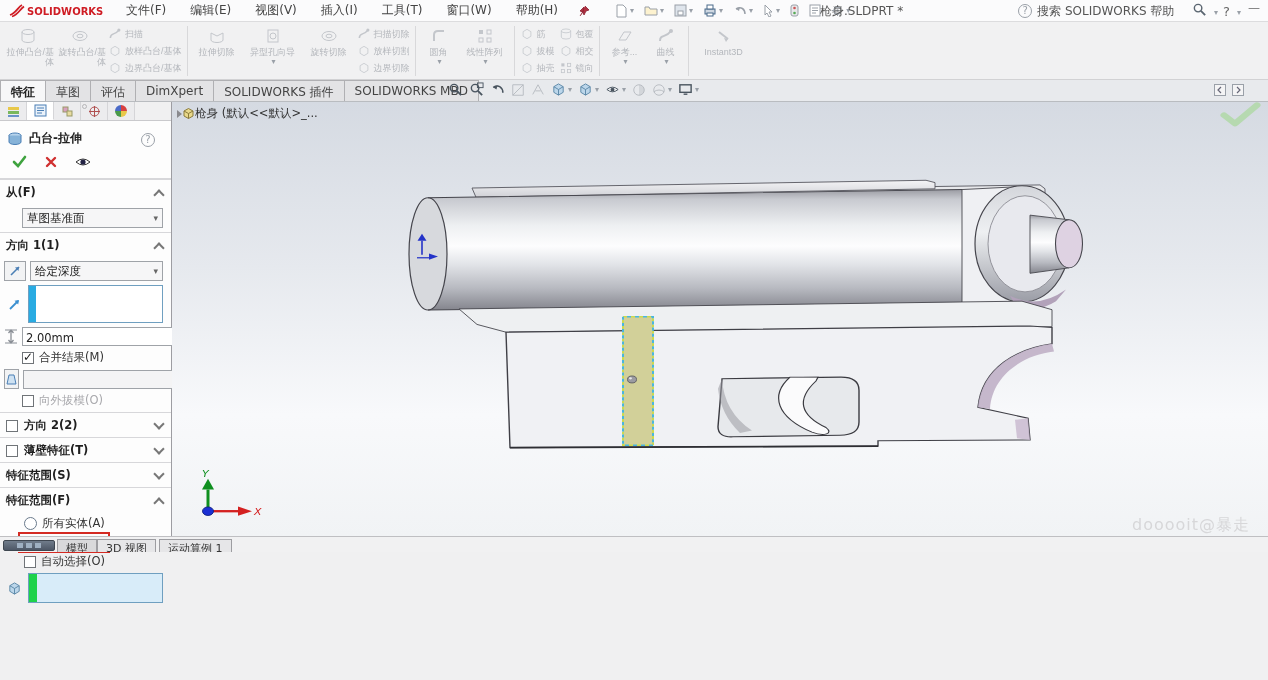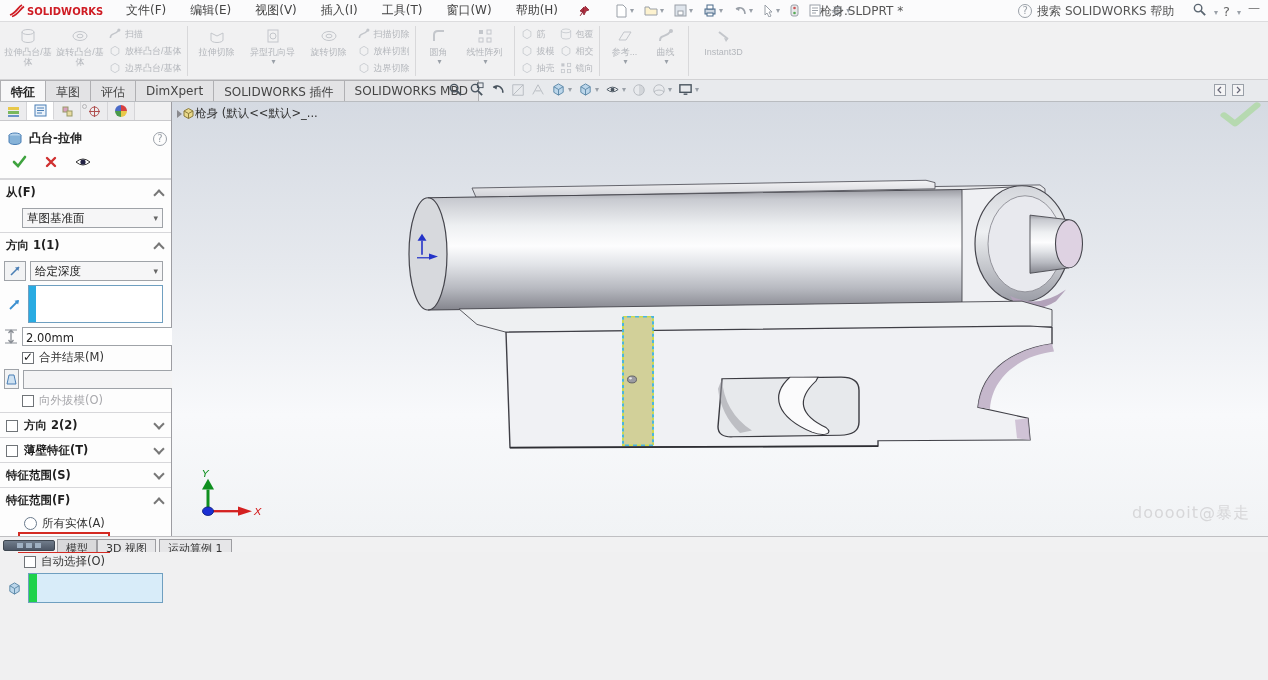--- a/index.html
+++ b/index.html
@@ -25,21 +25,21 @@
   #sw-search::placeholder { color:#555; }
   .mini-dash { color:#777; font-size:12px; padding:0 4px 6px 2px; }
   .help-q { color:#666; font-size:13px; }
 
   
   #ribbon { height:58px; background:#f1f1f2; border-bottom:1px solid #d2d2d4; display:flex; align-items:stretch; padding:2px 0 1px 2px; flex:0 0 58px; }
   .rgroup { display:flex; align-items:stretch; }
   .rsep { width:1px; background:#d8d8da; margin:2px 3px; }
   .rbig { width:52px; background:none; border:none; display:flex; flex-direction:column; align-items:center; justify-content:flex-start; padding-top:3px; cursor:default; }
   .rbig .ric { flex:0 0 18px; }
-  .rlabel { font-size:9px; line-height:10px; text-align:center; color:#b4b7bc; margin-top:2px; font-family:inherit; }
+  .rlabel { font-size:9px; line-height:10px; text-align:right; color:#b4b7bc; margin-top:2px; font-family:inherit; }
   .rcol { display:flex; flex-direction:column; justify-content:center; }
   .rsmall { background:none; border:none; display:flex; align-items:center; height:17px; padding:0 2px; cursor:default; }
   .rsmall .rlabel { margin:0 0 0 3px; white-space:nowrap; }
   .ric { color:#c3c6cb; }
 
   
   #tabrow { height:22px; background:#e8eaed; display:flex; align-items:flex-end; position:relative; flex:0 0 22px; border-bottom:1px solid #b9bcc0; }
   .ctab { height:21px; padding:3px 10px 0; font-size:12px; color:#444; background:#e3e3e5; border:1px solid #b0b0b3; border-bottom:none; margin-right:-1px; cursor:default; }
   .ctab.active { background:#f7f7f8; font-weight:bold; color:#222; }
   .headsup { position:absolute; left:448px; top:2px; display:flex; align-items:center; gap:6px; }
@@ -49,21 +49,21 @@
 
   
   #main { flex:1 1 auto; display:flex; min-height:0; }
 
   
   #leftpanel { width:172px; flex:0 0 172px; background:#fdfdfd; border-right:1px solid #9d9da2; position:relative; font-size:11.5px; }
   .pm-tabs { height:19px; display:flex; background:#f0f0f1; border-bottom:1px solid #c9c9cc; }
   .pm-tab { width:27px; display:flex; align-items:center; justify-content:center; border-right:1px solid #d5d5d8; background:#ececee; }
   .pm-tab.active { background:#ffffff; border-bottom:1px solid #fff; }
   .pm-handle { position:absolute; top:2px; left:82px; width:5px; height:5px; border:1px solid #b5b5b8; border-radius:50%; }
-  .pm-header { display:flex; align-items:center; padding:9px 4px 4px 6px; }
+  .pm-header { display:flex; align-items:flex-end; padding:9px 16px 4px 6px; }
   .pm-title { font-weight:bold; font-size:12px; color:#222; margin-left:5px; flex:1; }
   .pm-actions { display:flex; align-items:center; gap:18px; padding:4px 0 7px 12px; border-bottom:1px solid #d7d7da; }
   .sec-h { display:flex; align-items:center; padding:5px 8px 4px 6px; border-top:1px solid #d7d7da; font-weight:bold; color:#1f1f1f; }
   .sec-h:first-of-type { border-top:none; }
   .sec-h .lbl { flex:1; }
   .chv { width:8px; height:8px; border-right:2px solid #777; border-bottom:2px solid #777; display:inline-block; }
   .chv.up { transform:rotate(-135deg); margin-top:4px; }
   .chv.down { transform:rotate(45deg); margin-bottom:3px; }
   .pmrow { display:flex; align-items:center; padding:0 8px 0 4px; margin:4px 0; }
   .combo { flex:1; height:20px; background:#f6f6f7; border:1px solid #9fa3a8; display:flex; align-items:center; padding:0 4px; color:#222; }
@@ -87,21 +87,21 @@
   .redbox { position:absolute; left:-6px; top:-3px; width:92px; height:21px; border:2px solid #d42a22; pointer-events:none; }
   .dis { color:#a8a8ac; }
   .scopebox { flex:1; height:30px; background:#d8ecf9; border:1px solid #6f9fc0; position:relative; }
   .scopebox .strip { position:absolute; left:0; top:0; bottom:0; width:8px; background:#1ed24b; }
 
   
   #viewport { flex:1 1 auto; position:relative; background:linear-gradient(180deg,#d5dae2 0%,#e6e9ee 38%,#f8f9fb 72%,#f1f3f5 100%); overflow:hidden; }
   #model { position:absolute; inset:0; width:100%; height:100%; }
   .flyout-tree { position:absolute; left:5px; top:4px; display:flex; align-items:center; gap:0; font-size:11.5px; color:#333; }
   .fly-arrow { width:0; height:0; border-left:5px solid #8a8a8e; border-top:4px solid transparent; border-bottom:4px solid transparent; }
-  .watermark { position:absolute; right:18px; bottom:12px; font-size:16px; color:#d7d7d9; letter-spacing:1px; }
+  .watermark { position:absolute; right:18px; bottom:0px; font-size:16px; color:#d7d7d9; letter-spacing:1px; }
 
   
   #statusbar { height:16px; flex:0 0 16px; background:#f1f1f2; border-top:1px solid #bfbfc2; position:relative; overflow:hidden; }
   .split-ctl { position:absolute; left:3px; top:3px; width:52px; height:11px; border-radius:2px; background:linear-gradient(180deg,#707c8b,#4d5766); border:1px solid #3e4650; display:flex; align-items:center; justify-content:center; gap:3px; }
   .split-ctl i { width:6px; height:5px; background:#9fb0c2; display:block; }
   .btab { position:absolute; top:2px; height:20px; background:#e6e6e8; border:1px solid #9d9da1; font-size:11px; padding:1px 8px 0; color:#333; }
   .btab.first { left:57px; background:#d9d9db; }
   .btab.second { left:97px; }
   .btab.third { left:159px; }
 </style>

